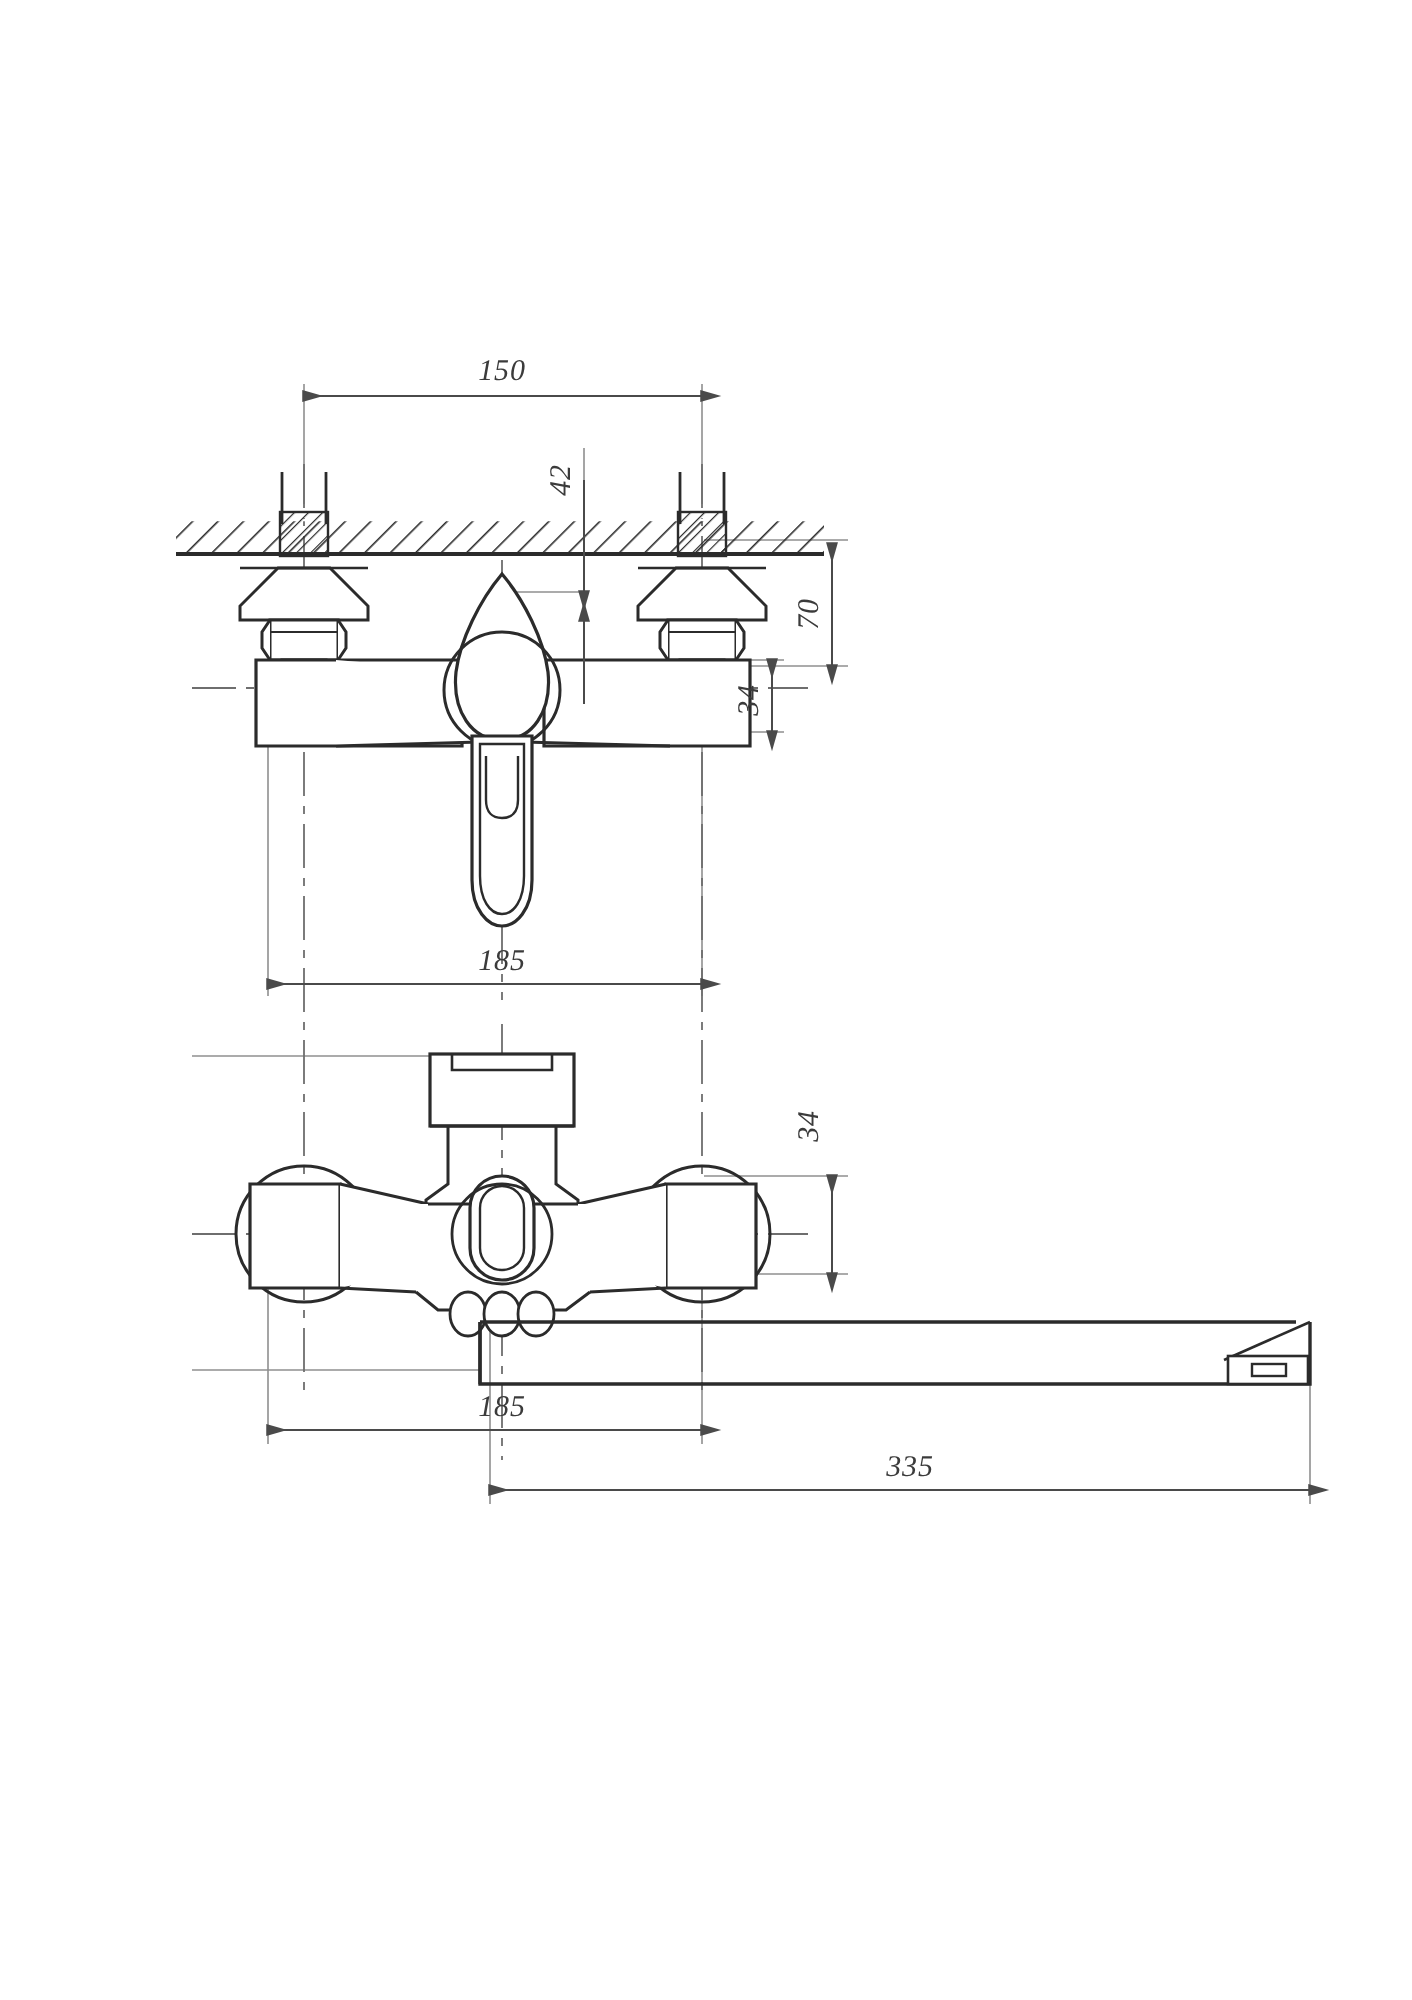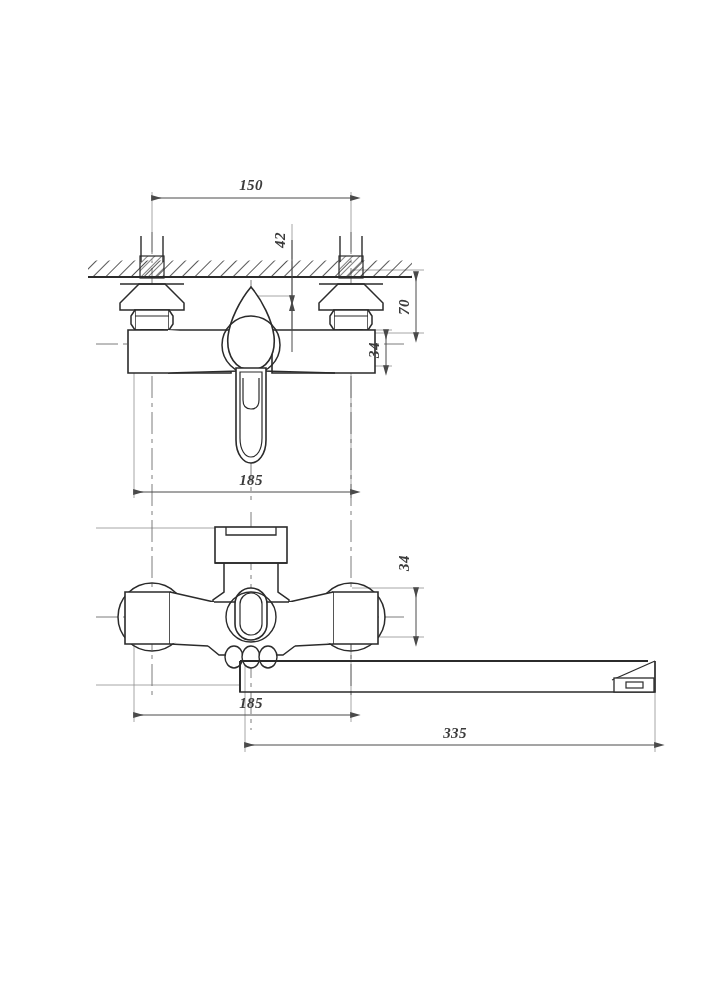--- a/index.html
+++ b/index.html
@@ -1,21 +1,21 @@
 <!DOCTYPE html>
 <html><head>
 <meta charset="utf-8">
 <style>
   html,body{margin:0;padding:0;background:#ffffff;}
   body{
     width:706px;height:1000px;overflow:hidden;
     font-family:"Liberation Sans", sans-serif;
     -webkit-font-smoothing:antialiased;
   }
-  #sheet{position:relative;width:706px;height:1000px;background:#ffffff;font-weight:bold;}
+  #sheet{position:relative;width:706px;height:1000px;background:#ffffff;}
   svg#dwg{position:absolute;left:0;top:0;width:706px;height:1000px;display:block;}
   .dimtext{
     font-family:"Liberation Serif", serif;
     font-style:italic;
     font-size:15px;
     fill:#3b3b3b;
     letter-spacing:0.4px;
   }
 </style>
 </head>

